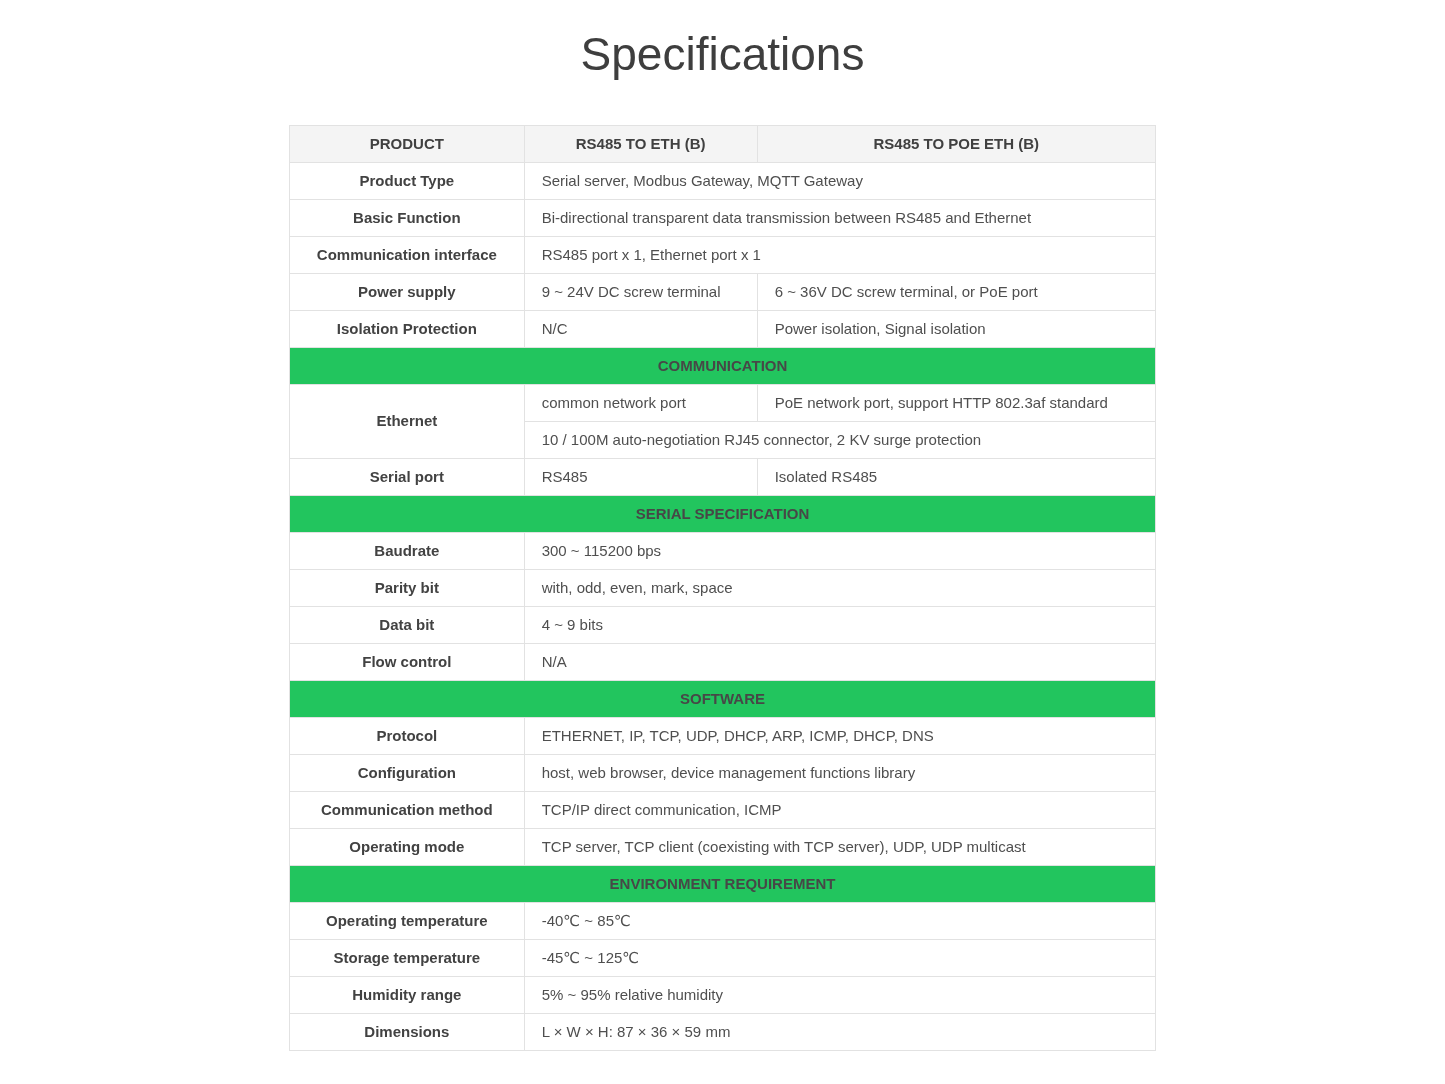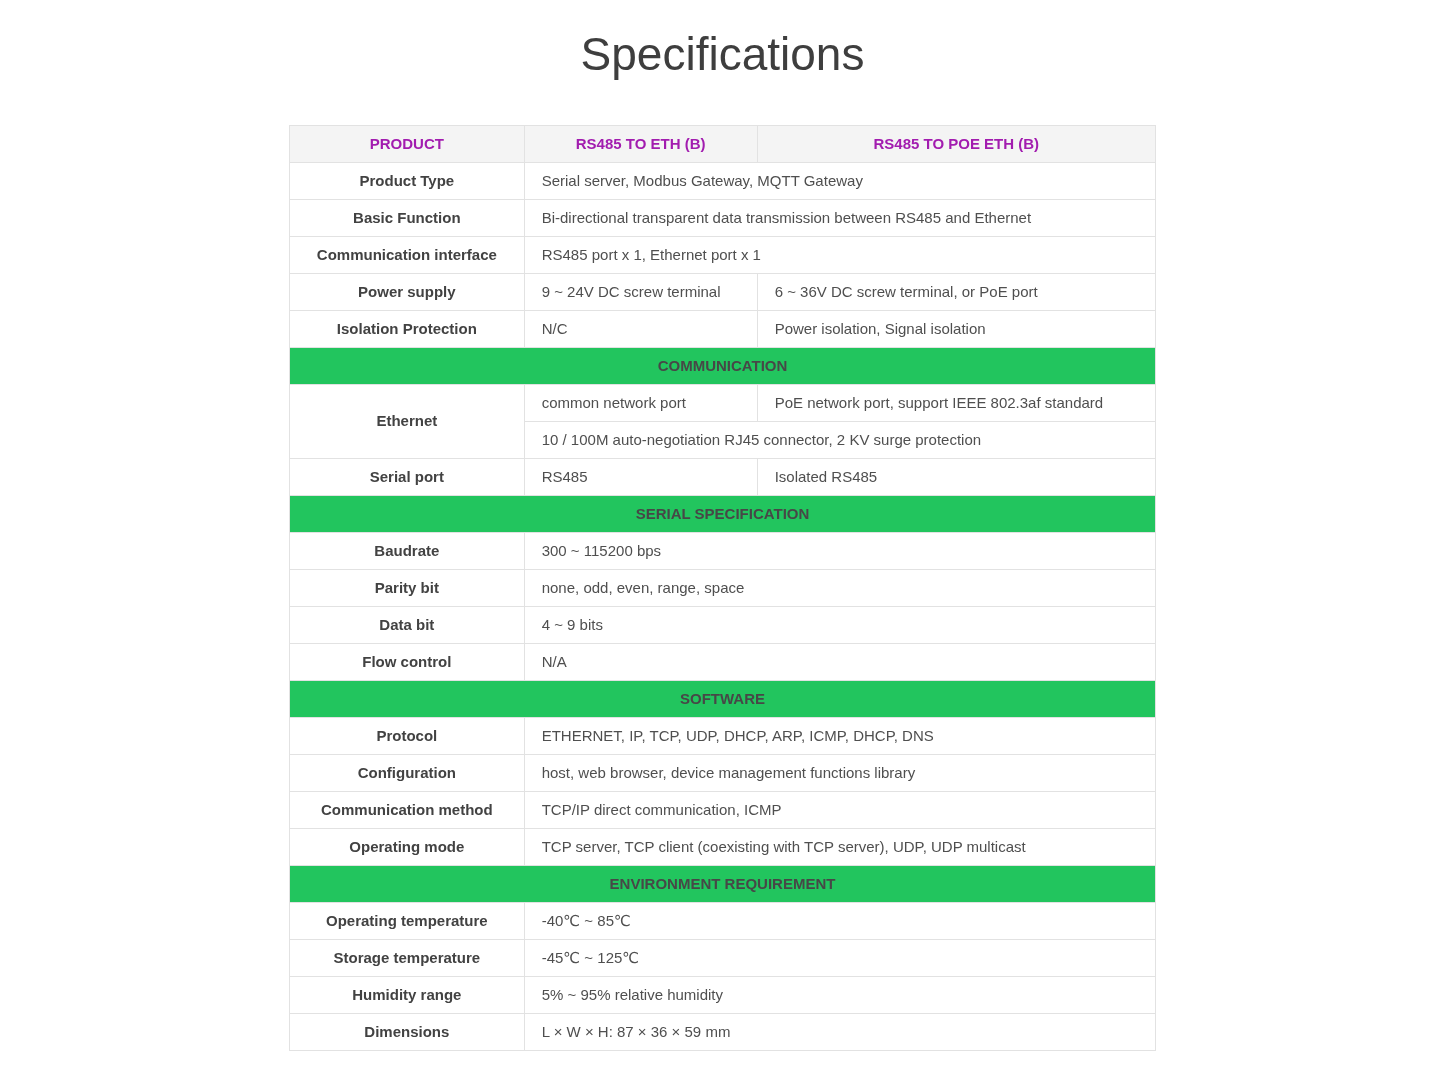--- a/index.html
+++ b/index.html
@@ -36,21 +36,21 @@
   .spec-table th,
   .spec-table td {
     border: 1px solid #e2e2e2;
     padding: 9px 17px;
     line-height: 18px;
     vertical-align: middle;
     overflow: hidden;
   }
   .spec-table thead th {
     background: #f4f4f4;
-    color: #a21caf;
+    color: #404040;
     font-weight: 700;
     text-align: center;
   }
   .spec-table td.section {
     background: #22c55e;
     color: #474747;
     font-weight: 700;
     text-align: center;
   }
   .spec-table td.label {
@@ -106,40 +106,40 @@
           <td class="label">Isolation Protection</td>
           <td class="value">N/C</td>
           <td class="value">Power isolation, Signal isolation</td>
         </tr>
         <tr>
           <td colspan="3" class="section">COMMUNICATION</td>
         </tr>
         <tr>
           <td class="label" rowspan="2">Ethernet</td>
           <td class="value">common network port</td>
-          <td class="value">PoE network port, support IEEE 802.3af standard</td>
+          <td class="value">PoE network port, support HTTP 802.3af standard</td>
         </tr>
         <tr>
           <td class="value" colspan="2">10 / 100M auto-negotiation RJ45 connector, 2 KV surge protection</td>
         </tr>
         <tr>
           <td class="label">Serial port</td>
           <td class="value">RS485</td>
           <td class="value">Isolated RS485</td>
         </tr>
         <tr>
           <td colspan="3" class="section">SERIAL SPECIFICATION</td>
         </tr>
         <tr>
           <td class="label">Baudrate</td>
           <td class="value" colspan="2">300 ~ 115200 bps</td>
         </tr>
         <tr>
           <td class="label">Parity bit</td>
-          <td class="value" colspan="2">none, odd, even, range, space</td>
+          <td class="value" colspan="2">with, odd, even, mark, space</td>
         </tr>
         <tr>
           <td class="label">Data bit</td>
           <td class="value" colspan="2">4 ~ 9 bits</td>
         </tr>
         <tr>
           <td class="label">Flow control</td>
           <td class="value" colspan="2">N/A</td>
         </tr>
         <tr>

